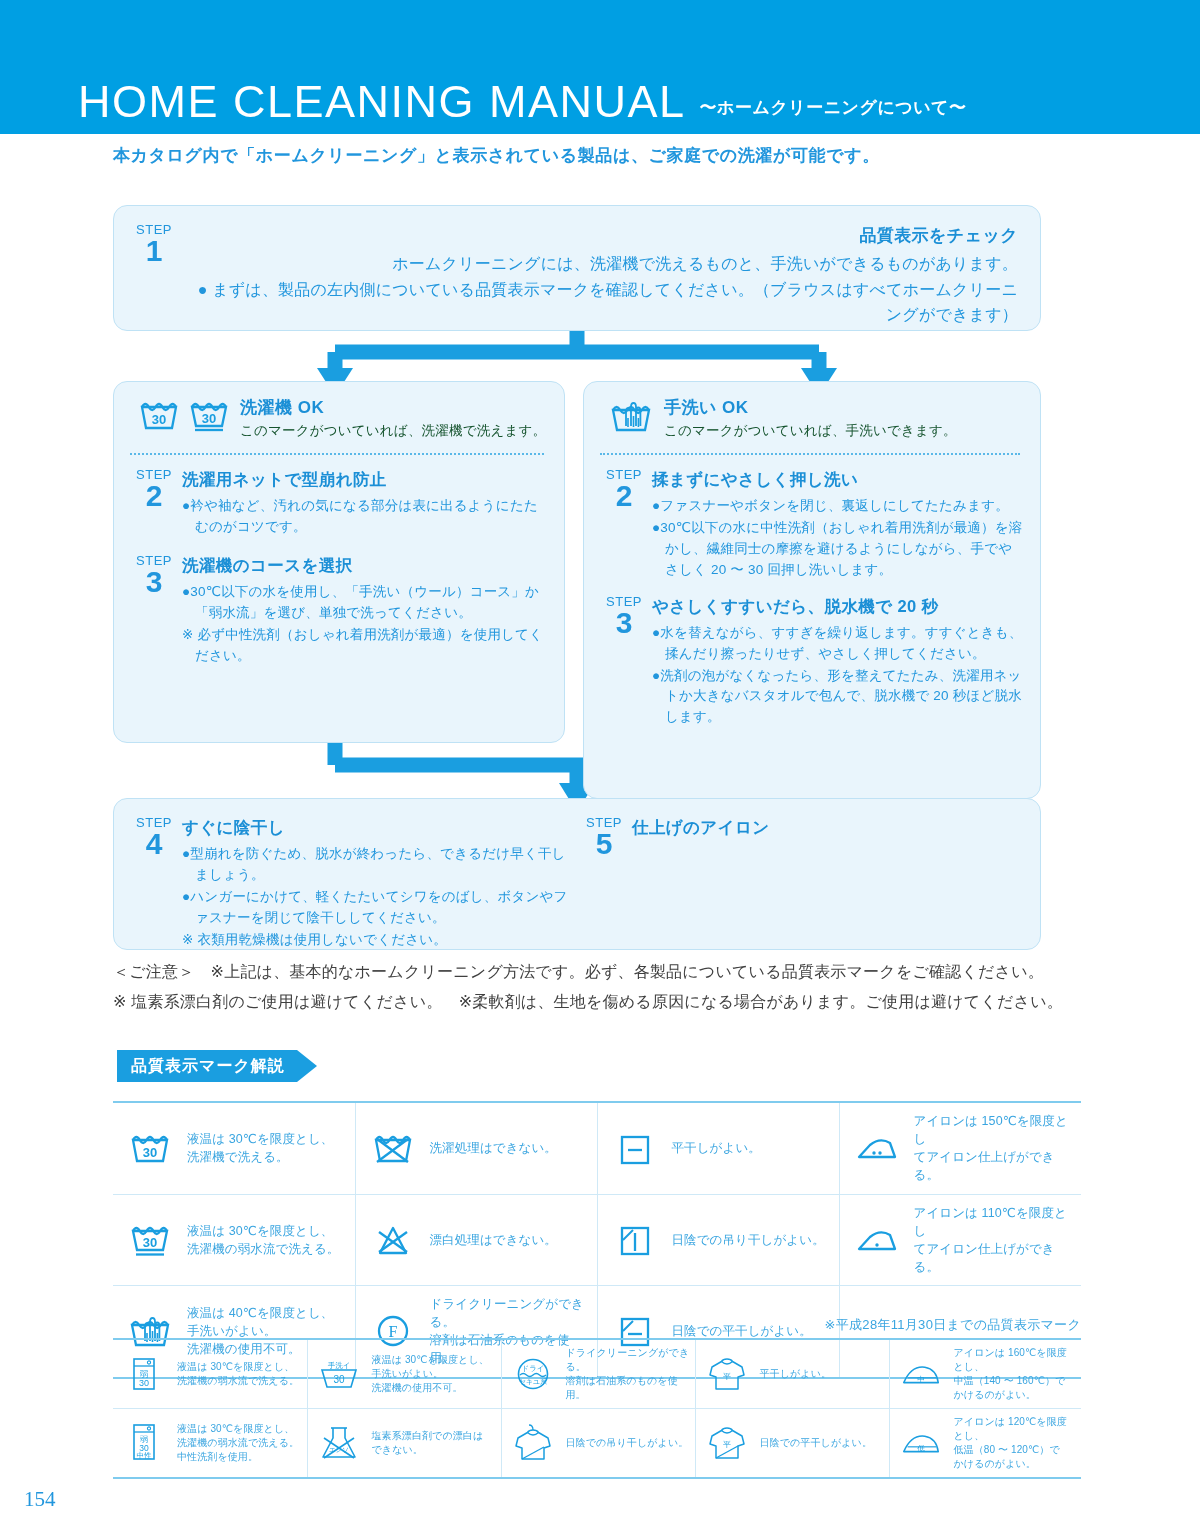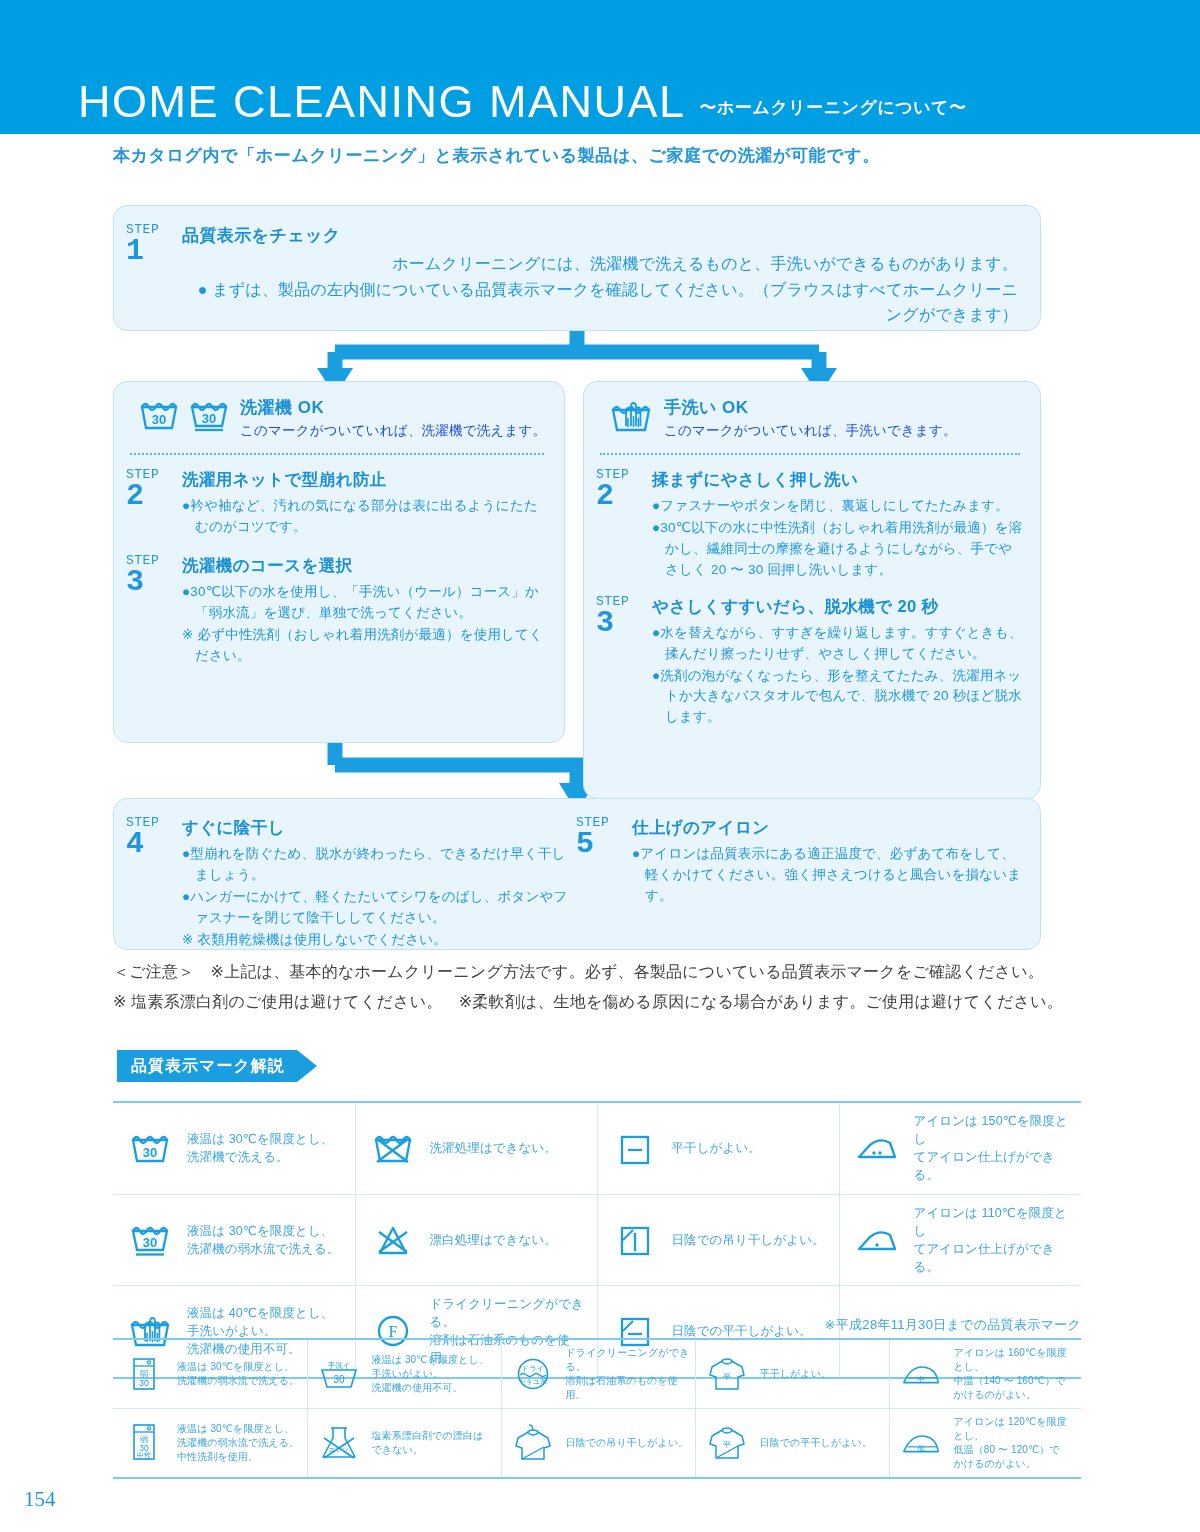--- a/index.html
+++ b/index.html
@@ -41,52 +41,51 @@
 
   
   .box {
     background: #e9f5fc;
     border: 1.5px solid #bfe2f5;
     border-radius: 14px;
     position: absolute;
   }
   .step-row { display: flex; }
   .step-tag {
-    width: 56px; flex: none; 
+    width: 56px; flex: none; text-align: center;
     padding-top: 1px;
-    font-family: Liberation Mono, monospace;
   }
   .step-word { font-size: 13px; color: #2196dd; letter-spacing: 0.5px; line-height: 1.1; font-weight:400;}
   .step-num { font-size: 30px; font-weight: 700; color: #2196dd; line-height: 0.95; }
   .step-body { flex: 1; padding-top: 2px; }
   .step-head {
     font-size: 16.5px; font-weight: 700; color: #1b8fd6;
     letter-spacing: 0.4px; margin-bottom: 5px;
   }
   .blt {
     font-size: 13.5px; color: #2196dd; line-height: 1.55;
     letter-spacing: 0.2px; padding-left: 13px; text-indent: -13px;
     margin-bottom: 1px;
   }
   .blt.nb { padding-left: 17px; text-indent: -17px; }
 
   
   #step1 { left: 113px; top: 205px; width: 928px; height: 126px; padding: 16px 22px 0 12px; }
-  #step1 .step-head { font-size: 17px; }
+  #step1 .step-head { font-size: 17px; text-align: right; }
   #step1 .blt { font-size: 16px; text-align: right; }
 
   
   #colL { left: 113px; top: 381px; width: 452px; height: 362px; padding: 14px 16px 0 12px; }
   #colR { left: 583px; top: 381px; width: 458px; height: 418px; padding: 14px 16px 0 12px; }
 
   .mark-row { display: flex; align-items: flex-start; gap: 10px; padding-left: 12px; }
   .mark-icons { display: flex; gap: 8px; padding-top: 2px; }
   .mark-text { padding-top: 0px; }
   .mark-title { font-size: 17px; font-weight: 700; color: #1b8fd6; letter-spacing: 0.5px; }
-  .mark-desc { font-size: 13.5px; color: #1d4ed8; margin-top: 3px; letter-spacing: 0.2px;}
+  .mark-desc { font-size: 13.5px; color: #14532d; margin-top: 3px; letter-spacing: 0.2px;}
 
   .dotted {
     border-top: 2.5px dotted #5ab8e8;
     margin: 13px 4px 12px 4px;
   }
 
   
   #step45 { left: 113px; top: 798px; width: 928px; height: 152px; padding: 16px 14px 0 12px; display:flex;}
   #step45 .half { width: 50%; display: flex; }
   #step45 .step-head { font-size: 16.5px; }
@@ -297,21 +296,20 @@
       <div class="blt">※ 衣類用乾燥機は使用しないでください。</div>
     </div>
   </div>
   <div class="half">
     <div class="step-tag">
       <div class="step-word">STEP</div>
       <div class="step-num">5</div>
     </div>
     <div class="step-body">
       <div class="step-head">仕上げのアイロン</div>
-      <div class="blt">●アイロンは品質表示にある適正温度で、必ずあて布をして、軽くかけてください。強く押さえつけると風合いを損ないます。</div>
     </div>
   </div>
 </div>
 
 <div class="notes">
   <div>＜ご注意＞　※上記は、基本的なホームクリーニング方法です。必ず、各製品についている品質表示マークをご確認ください。</div>
   <div>※ 塩素系漂白剤のご使用は避けてください。　※柔軟剤は、生地を傷める原因になる場合があります。ご使用は避けてください。</div>
 </div>
 
 <div class="seclabel-wrap">

